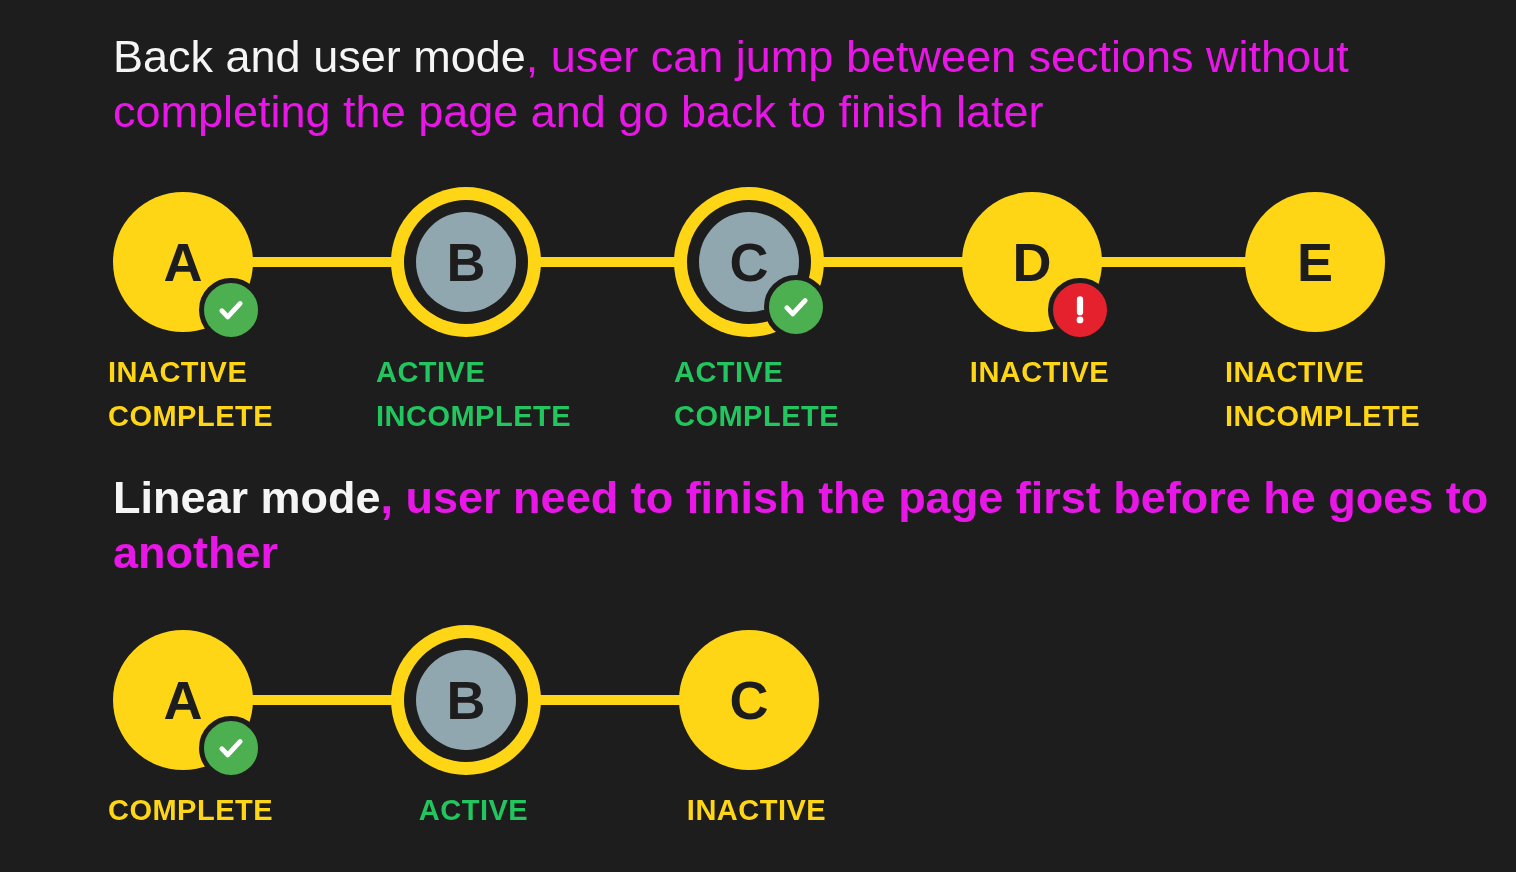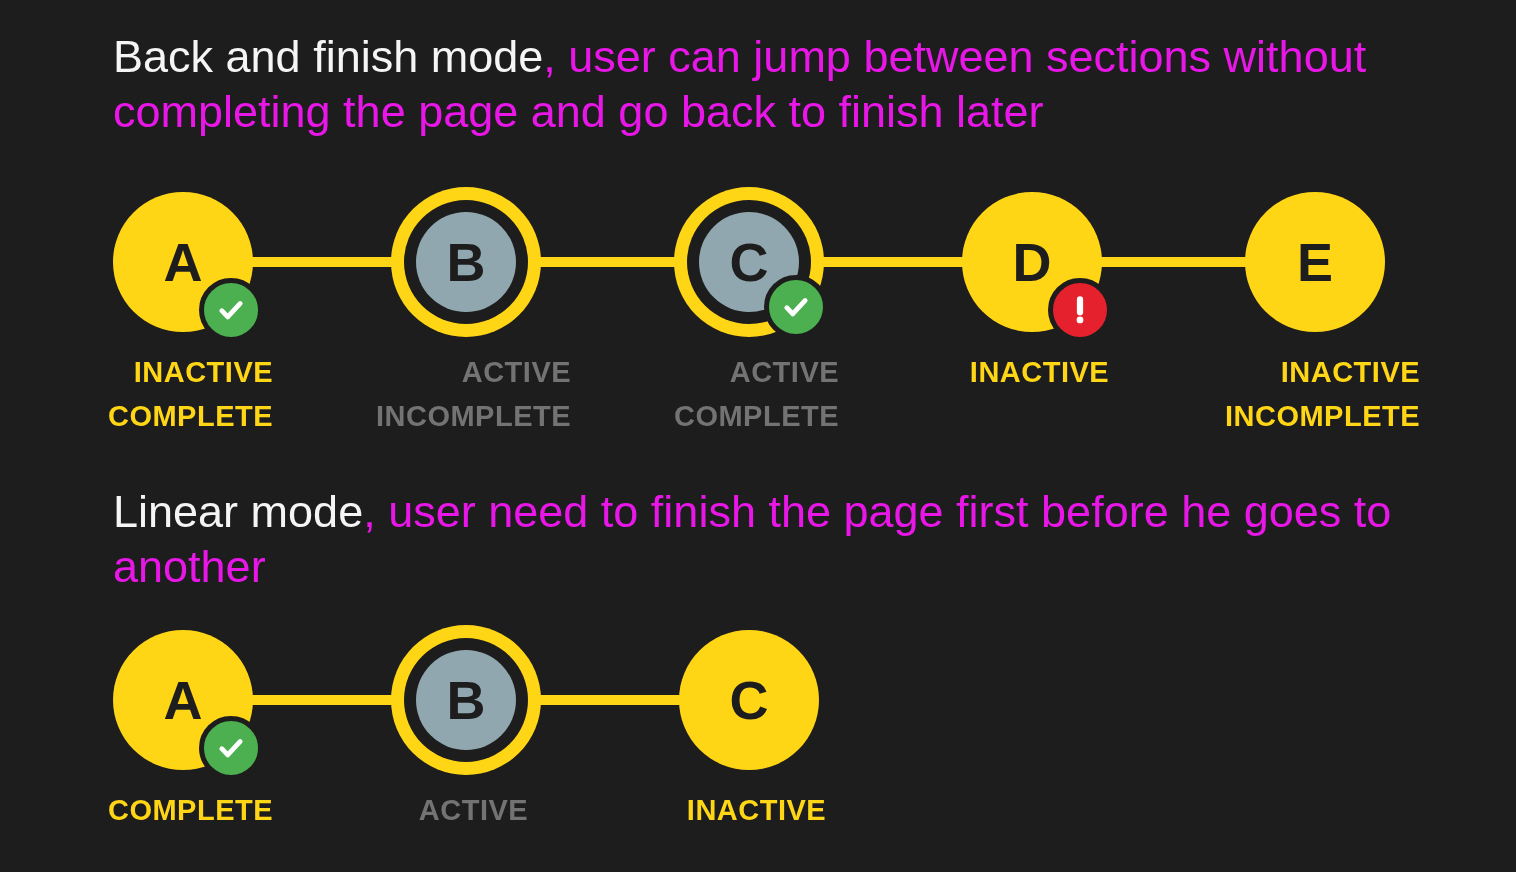--- a/index.html
+++ b/index.html
@@ -7,21 +7,21 @@
     position:relative; width:1516px; height:872px; overflow:hidden;
     background:#1E1D1D; font-family:"Liberation Sans", sans-serif;
   }
   .heading {
     position:absolute; left:113px; width:1400px;
     font-size:45px; line-height:55px; font-weight:400;
   }
   .heading .title { color:#F5F5F5; }
   .heading .desc  { color:#E817E8; }
   #heading-1 { top:29px; }
-  #heading-2 { top:484px; }
+  #heading-2 { top:470px;font-weight:bold; }
 
   .row { position:absolute; left:0; width:1516px; height:320px; }
   #row-1 { top:187px; }
   #row-2 { top:625px; }
 
   .connector {
     position:absolute; top:70px; height:10px; border-radius:5px;
     background:#FFD616; z-index:0;
   }
   #row-1 .connector { left:183px; width:1132px; }
@@ -51,34 +51,34 @@
     position:absolute; width:54px; height:54px; border-radius:50%;
     border:5px solid #1E1D1D; box-sizing:content-box;
     display:flex; align-items:center; justify-content:center;
     right:-10px; bottom:-10px; z-index:2;
   }
   .circle.active .badge { right:-4px; bottom:-2px; }
   .badge.green { background:#4CAF50; }
   .badge.red   { background:#E5212D; }
 
   .status {
-    margin-top:13px; text-align:right;
+    margin-top:13px; text-align:left;
     font-size:29px; font-weight:700; line-height:44px; letter-spacing:0.5px;margin-left:15px;
   }
   .status.yellow { color:#FFD616; }
-  .status.slate  { color:#737373; }
+  .status.slate  { color:#22c55e; }
   .status span { display:block; }
 </style>
 </head>
 <body>
 
 <div class="page">
 
   <div class="heading" id="heading-1">
-    <span class="title">Back and finish mode</span><span class="desc">, user can jump between sections without completing the page and go back to finish later</span>
+    <span class="title">Back and user mode</span><span class="desc">, user can jump between sections without completing the page and go back to finish later</span>
   </div>
 
   <div class="row" id="row-1">
     <div class="connector"></div>
 
     <div class="step pos-0">
       <div class="circle-area">
         <div class="circle inactive">
           <span class="letter">A</span>
           <span class="badge green">

